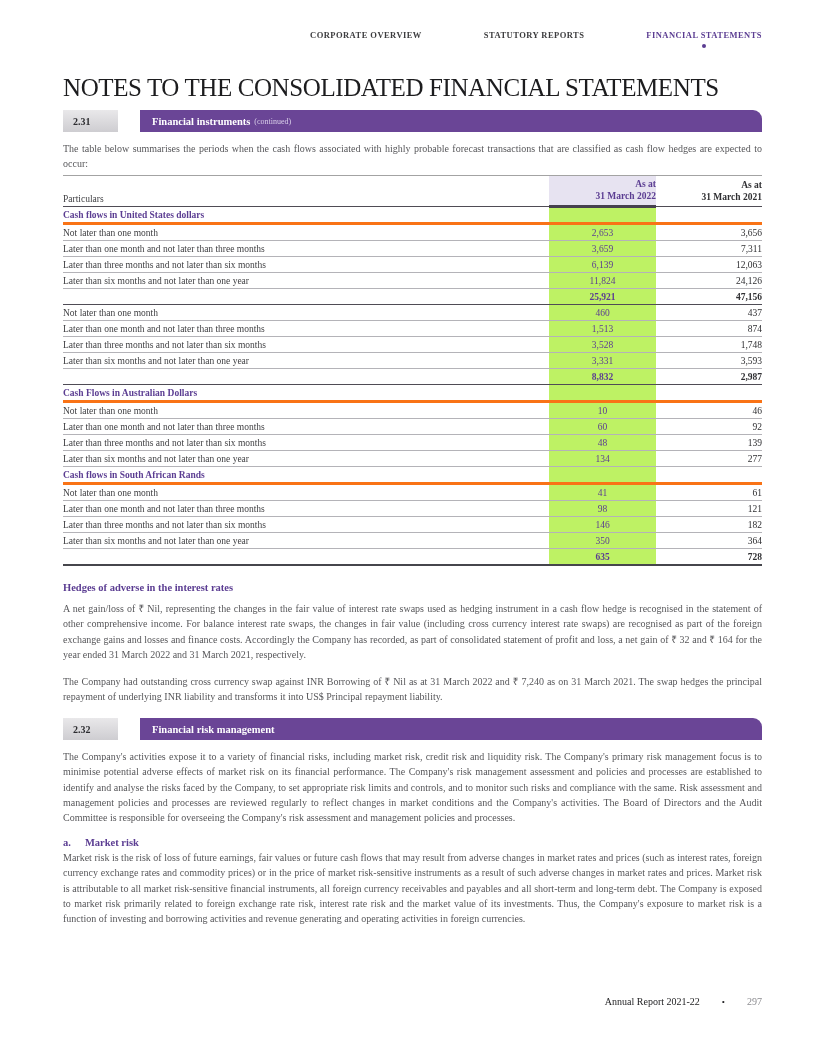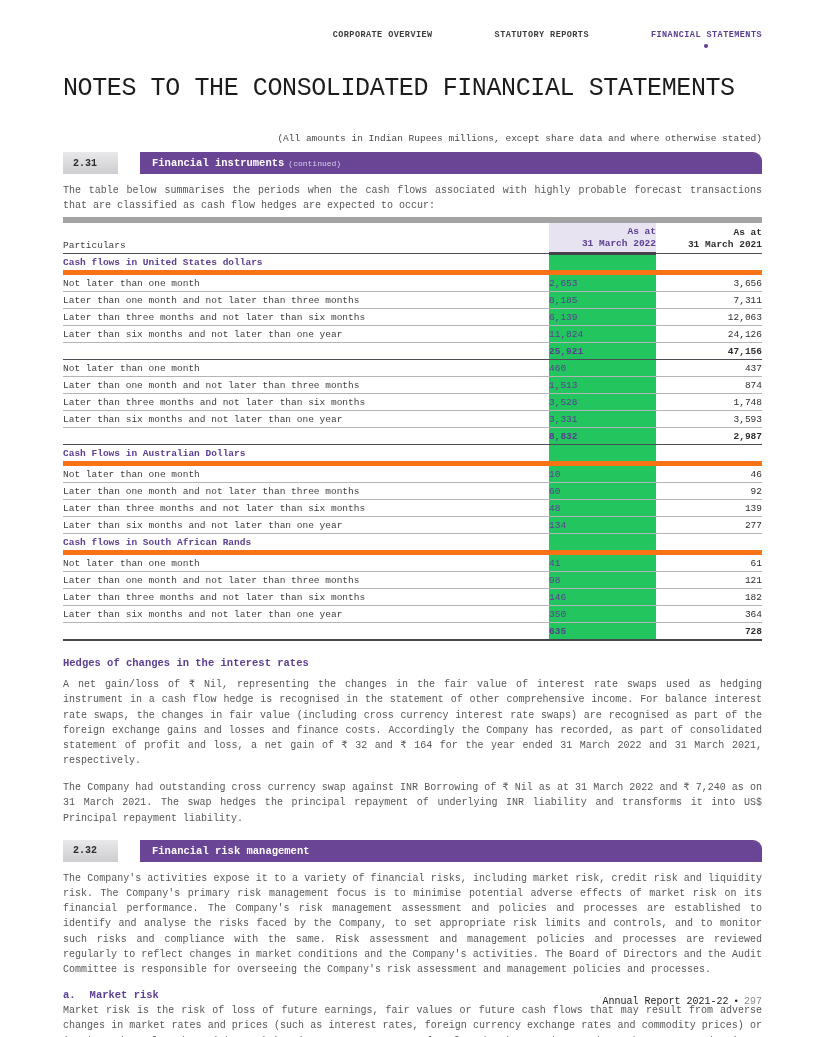--- a/index.html
+++ b/index.html
@@ -1,21 +1,21 @@
 <!DOCTYPE html>
 <html><head>
 <meta charset="utf-8">
 <style>
   * { margin:0; padding:0; box-sizing:border-box; }
   html,body { background:#ffffff; }
   .page {
     position:relative;
     width:820px; height:1037px;
     background:#ffffff;
-    font-family:Liberation Mono, monospace;
+    font-family:Liberation Serif, serif;
     color:#2e2e30;
     overflow:hidden;
   }
 
   
   .topnav {
     display:flex; justify-content:flex-end; align-items:flex-start;
     padding:30px 58px 0 0; gap:62px;
   }
   .nav-item {
@@ -65,45 +65,45 @@
   }
   .body-text p { margin-bottom:12px; }
 
   
   .fin-table-wrap { margin:4px 58px 0 63px; }
   table.fin { width:100%; border-collapse:collapse; table-layout:fixed; }
   col.c-label { width:auto; }
   col.c-2022 { width:107px; }
   col.c-2021 { width:106px; }
   table.fin th, table.fin td { font-size:9.5px; padding:2.5px 0; vertical-align:bottom; }
-  thead th { border-top:6px solid #a3a3a3; border-bottom:1px solid #4f4c55; }
+  thead th { border-top:1px solid #a3a3a3; border-bottom:1px solid #4f4c55; }
   th.h-label { text-align:left; font-weight:normal; color:#3e3e41; vertical-align:middle; }
   th.h-2022 { text-align:right; color:#5b3d92; font-weight:bold; background:#e7e3f1;
               padding-right:6px; border-bottom:3px solid #46414e; line-height:1.25; }
   th.h-2021 { text-align:right; color:#2f2f32; font-weight:bold; line-height:1.25; }
   td.cell-label { text-align:left; color:#3e3e41; padding-left:1px; }
-  td.cell-2022 { text-align:left; color:#5b3d92; background:#22c55e; padding-right:6px; }
+  td.cell-2022 { text-align:center; color:#5b3d92; background:#bef264; padding-right:6px; }
   td.cell-2021 { text-align:right; color:#2f2f32; }
-  tr.group-row td { border-bottom:5px solid #f97316; }
+  tr.group-row td { border-bottom:3px solid #f97316; }
   tr.group-row td.cell-label { color:#5b3d92; font-weight:bold; }
   tr.data-row td { border-bottom:1px solid #b4b3b8; }
   tr.total-row td { border-bottom:1px solid #4f4c55; font-weight:bold; }
   tr.total-row.last td { border-bottom:2.5px solid #46464c; }
 
   
   .sub-heading {
     margin:16px 58px 0 63px;
     font-size:10.5px; font-weight:bold; color:#5b3d92;
   }
   .letter-heading { display:flex; gap:14px; }
 
   
   .page-footer {
     position:absolute; right:58px; bottom:30px;
-    display:flex; align-items:center; gap:5px; font-size:10px;
+    display:flex; align-items:center; gap:22px; font-size:10px;
   }
   .footer-report { color:#242426; }
   .footer-sep { color:#242426; font-size:9px; }
   .footer-page { color:#8c8c90; }
 </style>
 </head>
 <body>
 
 <div class="page">
 
@@ -111,21 +111,20 @@
     <span class="nav-item">CORPORATE OVERVIEW</span>
     <span class="nav-item">STATUTORY REPORTS</span>
     <span class="nav-item active">
       <span>FINANCIAL STATEMENTS</span>
       <span class="nav-dot"></span>
     </span>
   </div>
 
   <h1 class="page-title">NOTES TO THE CONSOLIDATED FINANCIAL STATEMENTS</h1>
 
-  <div class="amounts-note">(All amounts in Indian Rupees millions, except share data and where otherwise stated)</div>
 
   <div class="section-banner">
     <div class="section-num">2.31</div>
     <div class="section-bar">
       <span>Financial instruments</span>
       <span class="continued">(continued)</span>
     </div>
   </div>
 
   <div class="body-text">
@@ -158,21 +157,21 @@
             <td class="cell-2022"></td>
             <td class="cell-2021"></td>
           </tr>
           <tr class="data-row">
             <td class="cell-label">Not later than one month</td>
             <td class="cell-2022">2,653</td>
             <td class="cell-2021">3,656</td>
           </tr>
           <tr class="data-row">
             <td class="cell-label">Later than one month and not later than three months</td>
-            <td class="cell-2022">8,185</td>
+            <td class="cell-2022">3,659</td>
             <td class="cell-2021">7,311</td>
           </tr>
           <tr class="data-row">
             <td class="cell-label">Later than three months and not later than six months</td>
             <td class="cell-2022">6,139</td>
             <td class="cell-2021">12,063</td>
           </tr>
           <tr class="data-row">
             <td class="cell-label">Later than six months and not later than one year</td>
             <td class="cell-2022">11,824</td>
@@ -260,21 +259,21 @@
           </tr>
           <tr class="total-row last">
             <td class="cell-label"></td>
             <td class="cell-2022">635</td>
             <td class="cell-2021">728</td>
           </tr>
         </tbody>
     </table>
   </div>
 
-  <div class="sub-heading">Hedges of changes in the interest rates</div>
+  <div class="sub-heading">Hedges of adverse in the interest rates</div>
   <div class="body-text" style="margin-top:8px">
     <p>A net gain/loss of ₹ Nil, representing the changes in the fair value of interest rate swaps used as hedging instrument in a cash flow hedge is recognised in the statement of other comprehensive income. For balance interest rate swaps, the changes in fair value (including cross currency interest rate swaps) are recognised as part of the foreign exchange gains and losses and finance costs. Accordingly the Company has recorded, as part of consolidated statement of profit and loss, a net gain of ₹ 32 and ₹ 164 for the year ended 31 March 2022 and 31 March 2021, respectively.</p>
     <p>The Company had outstanding cross currency swap against INR Borrowing of ₹ Nil as at 31 March 2022 and ₹ 7,240 as on 31 March 2021. The swap hedges the principal repayment of underlying INR liability and transforms it into US$ Principal repayment liability.</p>
   </div>
 
   <div class="section-banner" style="margin-top:14px">
     <div class="section-num">2.32</div>
     <div class="section-bar">
       <span>Financial risk management</span>
     </div>

